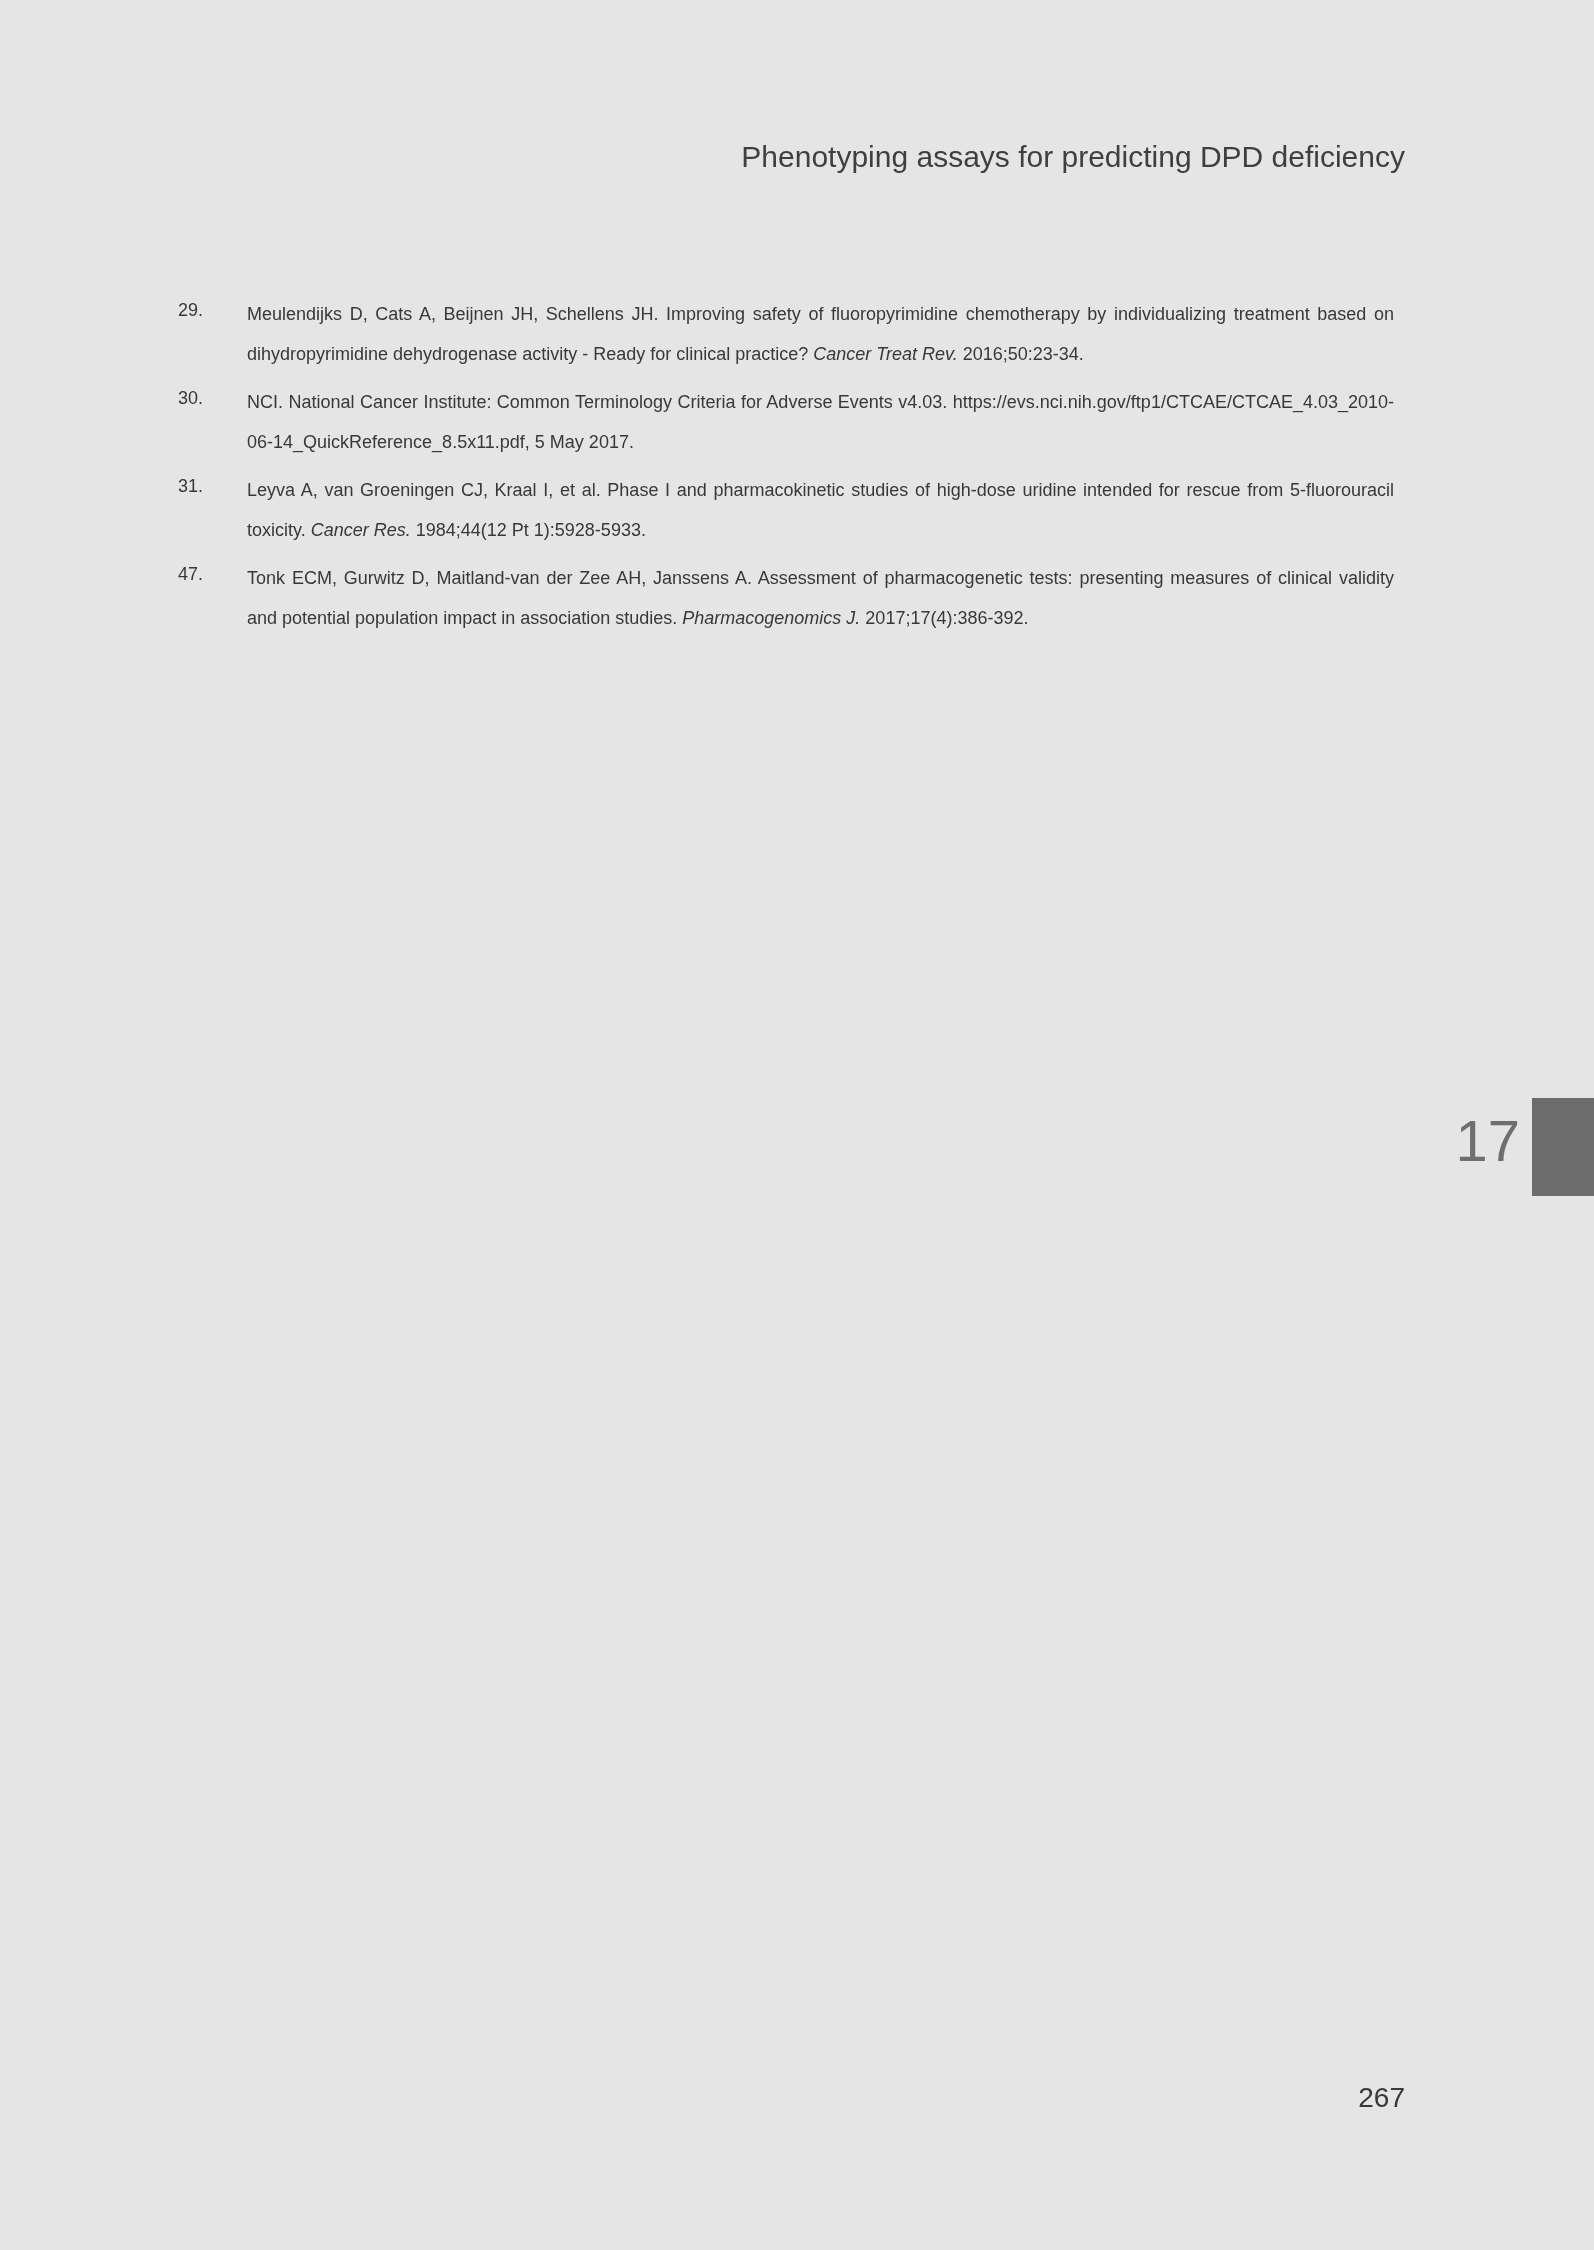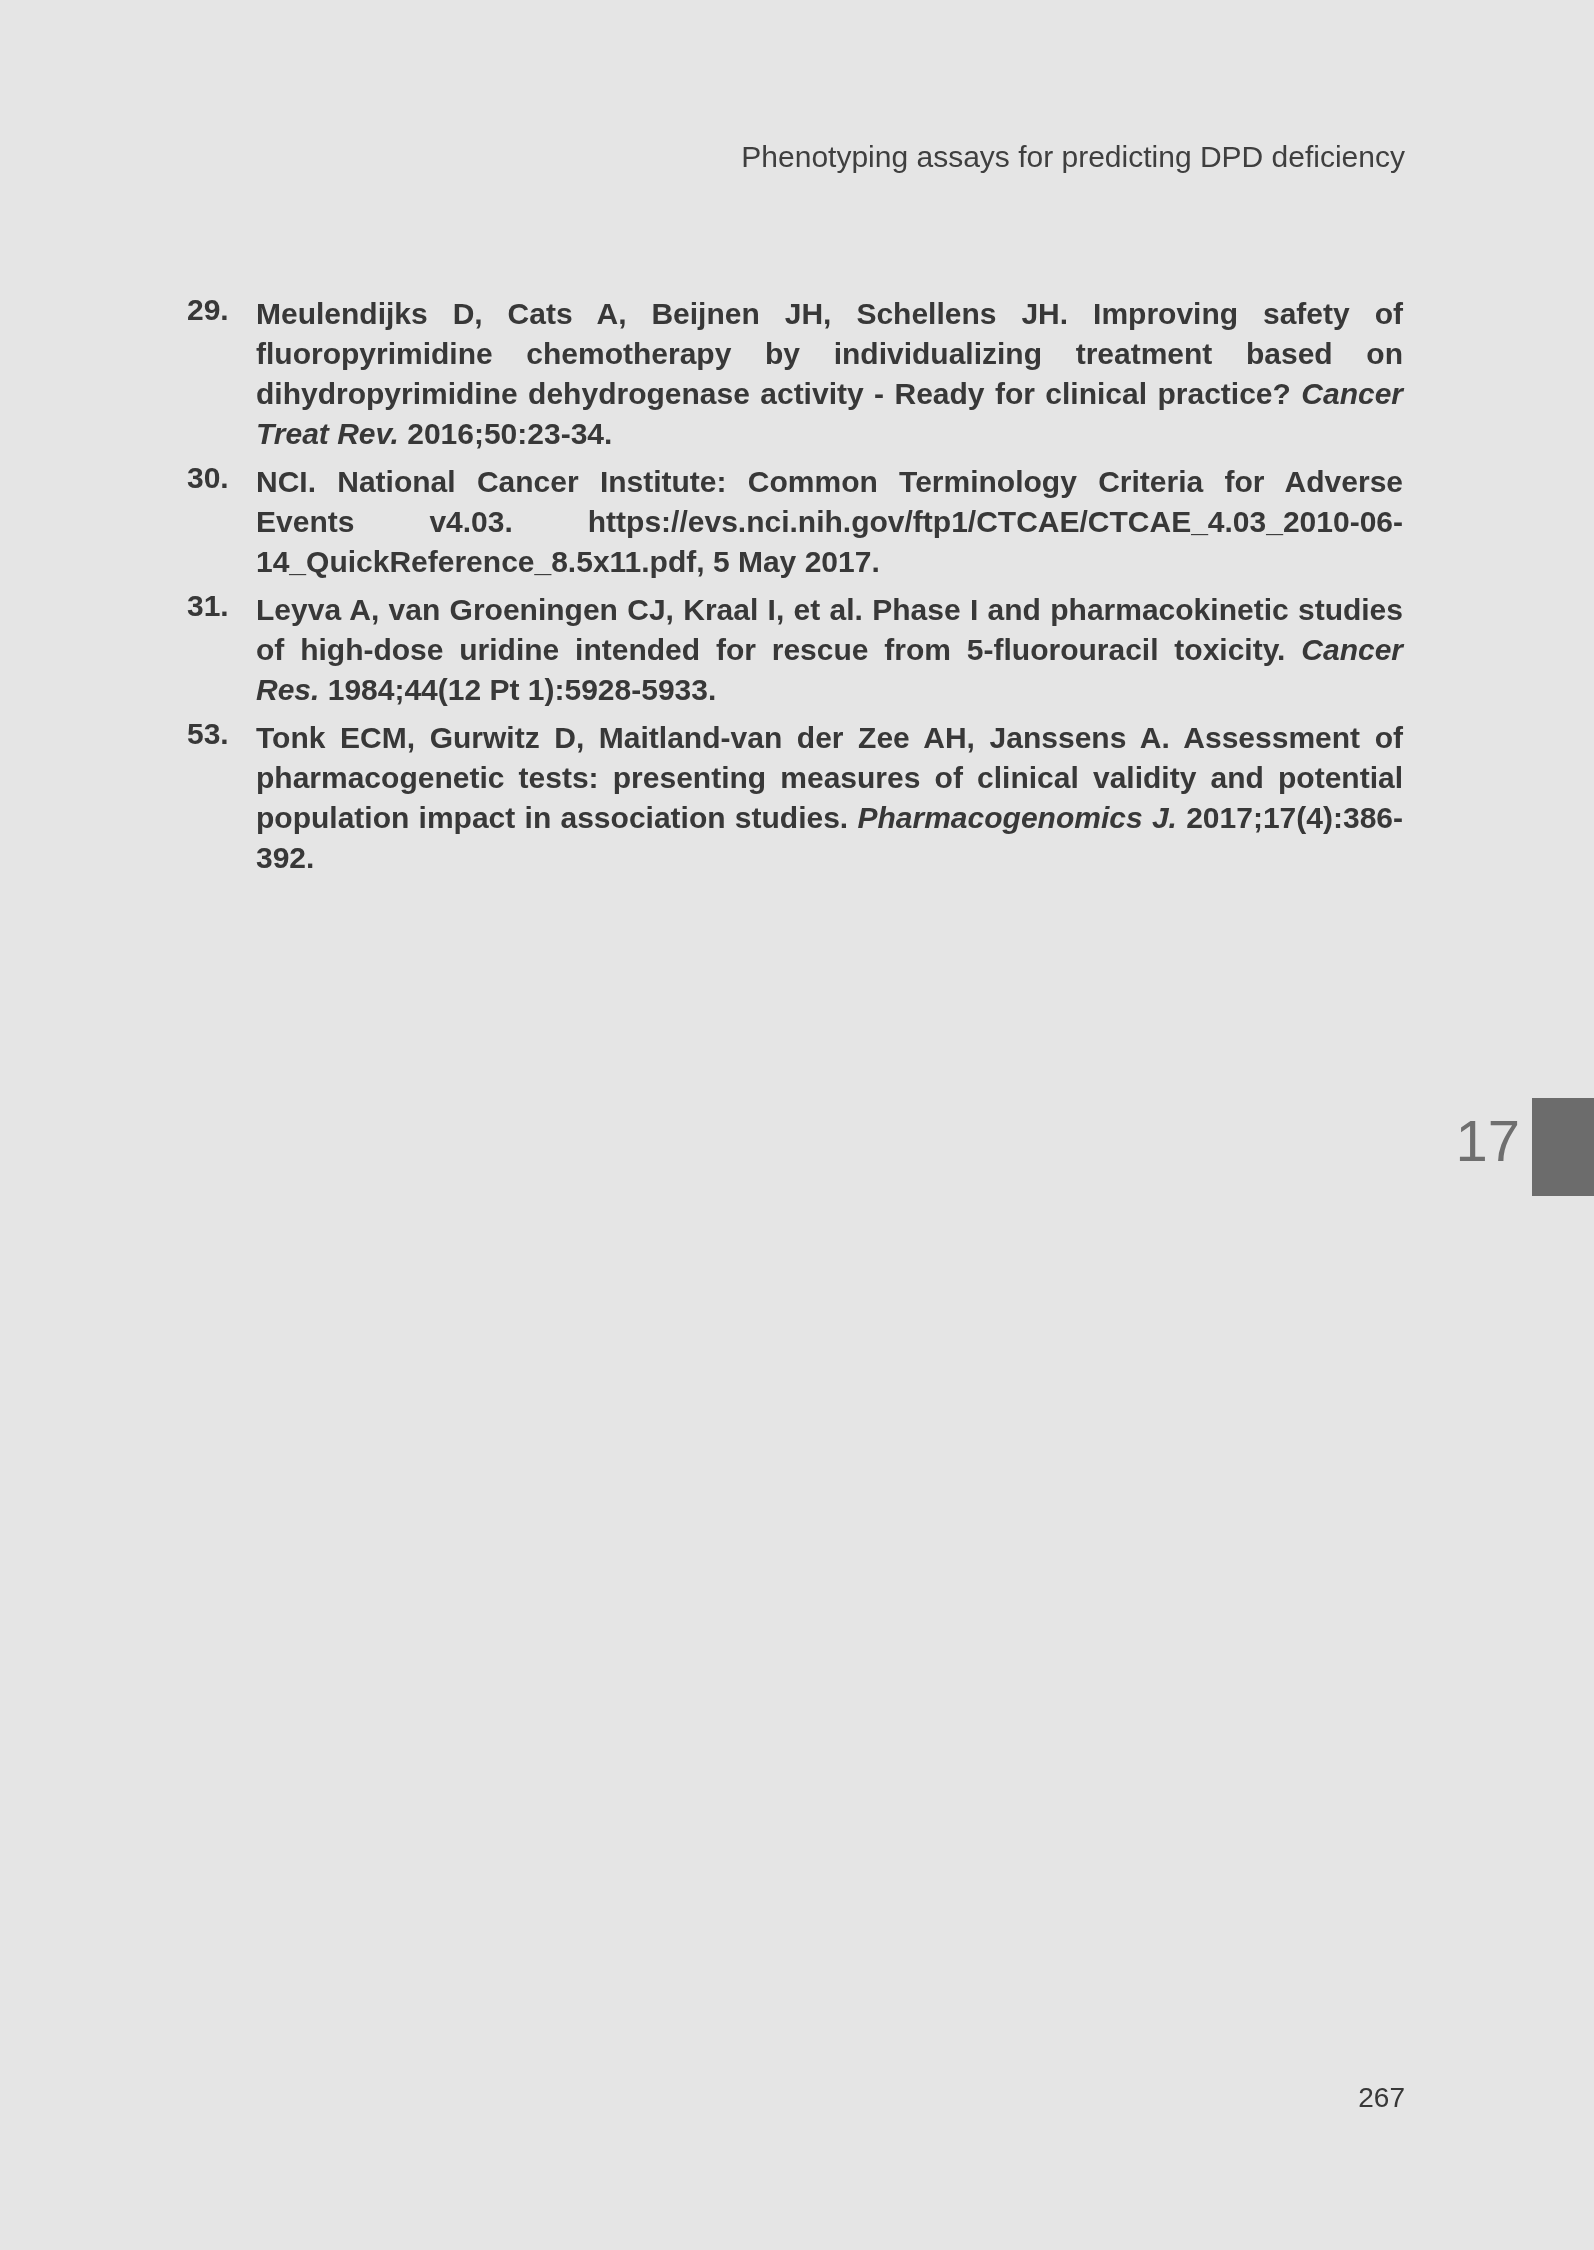--- a/index.html
+++ b/index.html
@@ -22,25 +22,24 @@
     left: 185px;
     width: 1220px;
     text-align: right;
     font-size: 30px;
     line-height: 42px;
     color: #3f3f3f;
   }
   .references {
     position: absolute;
     top: 290px;
-    left: 187px;
+    left: 178px;
     width: 1220px;
-    font-size: 30px;
+    font-size: 18px;
     line-height: 40px;
-    font-weight: bold;
   }
   .ref-row {
     display: flex;
     align-items: flex-start;
   }
   .ref-num {
     flex: 0 0 65px;
     text-align: left;
   }
   .ref-text {
@@ -95,21 +94,21 @@
       </div>
       <div class="ref-row">
         <span class="ref-num">30.</span>
         <p class="ref-text"><span>NCI. National Cancer Institute: Common Terminology Criteria for Adverse Events v4.03.  https://evs.nci.nih.gov/ftp1/CTCAE/CTCAE_4.03_2010-06-14_QuickReference_8.5x11.pdf, 5 May 2017.</span></p>
       </div>
       <div class="ref-row">
         <span class="ref-num">31.</span>
         <p class="ref-text"><span>Leyva A, van Groeningen CJ, Kraal I, et al. Phase I and pharmacokinetic studies of high-dose uridine intended for rescue from 5-fluorouracil toxicity. </span><span class="italic">Cancer Res.</span><span> 1984;44(12 Pt 1):5928-5933.</span></p>
       </div>
       <div class="ref-row">
-        <span class="ref-num">53.</span>
+        <span class="ref-num">47.</span>
         <p class="ref-text"><span>Tonk ECM, Gurwitz D, Maitland-van der Zee AH, Janssens A. Assessment of pharmacogenetic tests: presenting measures of clinical validity and potential population impact in association studies. </span><span class="italic">Pharmacogenomics J.</span><span> 2017;17(4):386-392.</span></p>
       </div>
     </div>
 
   <div class="chapter-number">17</div>
 
   <div class="chapter-tab-box"></div>
 
   <div class="page-number">267</div>
 

